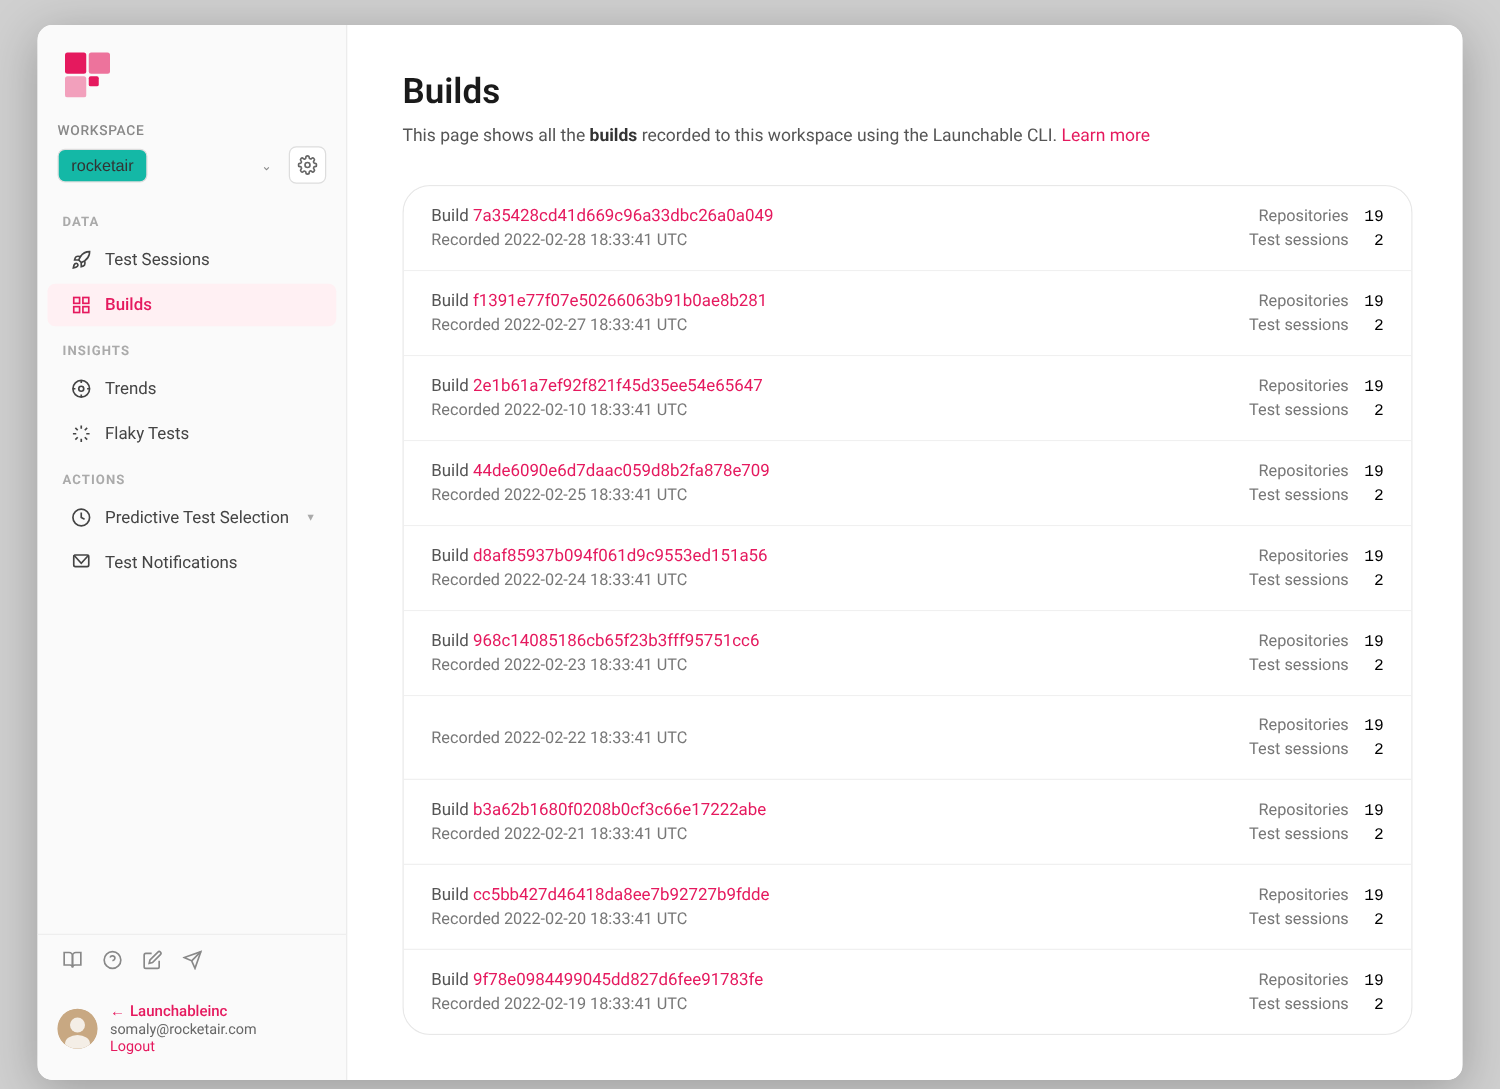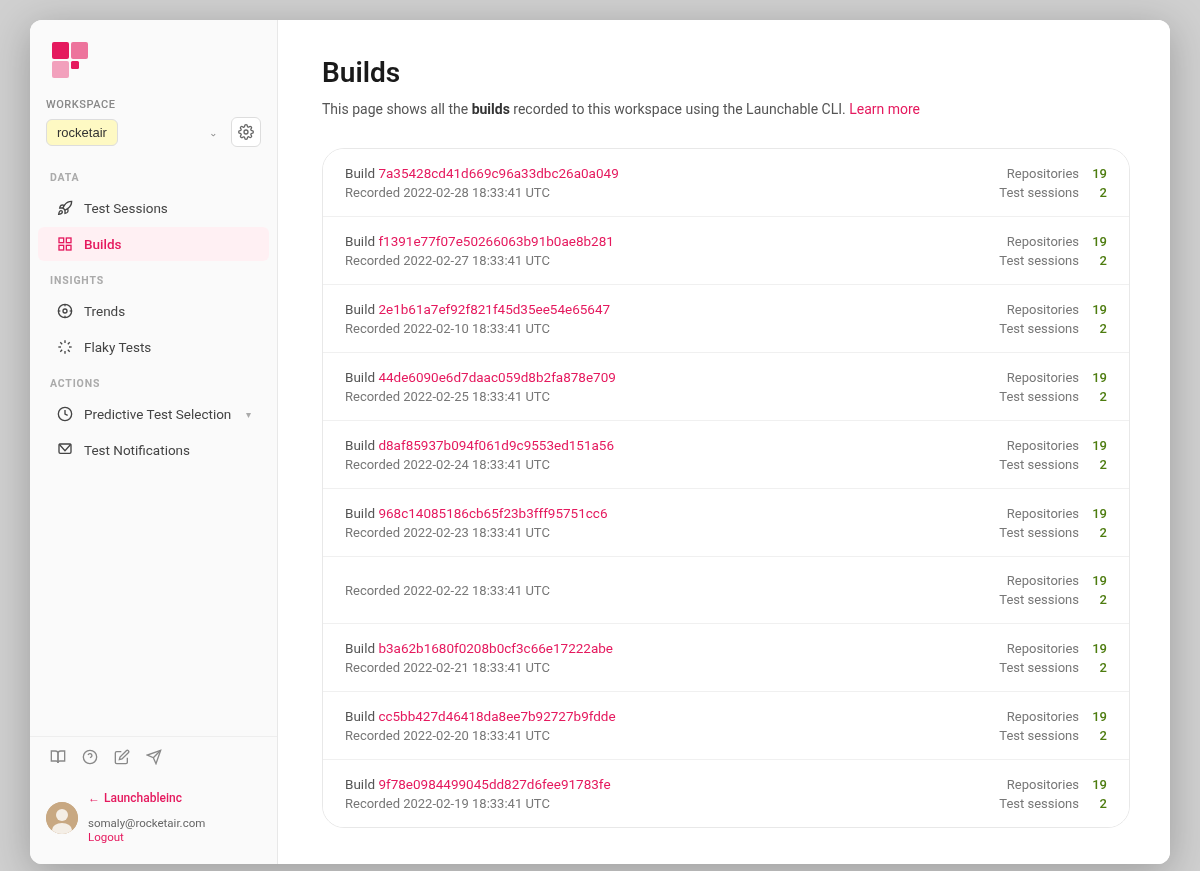--- a/index.html
+++ b/index.html
@@ -53,21 +53,21 @@
       display: flex;
       align-items: center;
       gap: 6px;
     }
     .workspace-select {
       flex: 1;
       border: 1px solid #ddd;
       border-radius: 6px;
       padding: 5px 10px;
       font-size: 13px;
-      background: #fef9c3;
+      background: #14b8a6;
       color: #333;
       appearance: none;
       cursor: pointer;
     }
     .settings-btn {
       width: 30px;
       height: 30px;
       border: 1px solid #ddd;
       border-radius: 6px;
       background: white;
@@ -142,21 +142,21 @@
     }
     .user-info { display: flex; flex-direction: column; }
     .user-org {
       font-size: 12px;
       color: #e5195e;
       font-weight: 500;
       display: flex;
       align-items: center;
       gap: 4px;
     }
-    .user-email { font-size: 11.5px; color: #666; margin-top: 11px; }
+    .user-email { font-size: 11.5px; color: #666; }
     .user-logout { font-size: 11.5px; color: #e5195e; cursor: pointer; }
     
     .main-content {
       flex: 1;
       padding: 36px 40px 36px 44px;
       overflow-y: auto;
       background: #fff;
     }
     .page-title {
       font-size: 28px;
@@ -208,21 +208,21 @@
       gap: 4px;
       min-width: 200px;
     }
     .build-stat {
       display: flex;
       align-items: center;
       gap: 8px;
       font-size: 13px;
     }
     .stat-label { color: #777; }
-    .stat-value { color: #4d7c0f; font-weight: 500; min-width: 20px; text-align: right; }
+    .stat-value { color: #000000; font-weight: 500; min-width: 20px; text-align: right; font-family: Liberation Mono, monospace; }
     
     .select-wrapper {
       position: relative;
       flex: 1;
     }
     .select-wrapper::after {
       content: '⌃';
       position: absolute;
       right: 8px;
       top: 50%;

